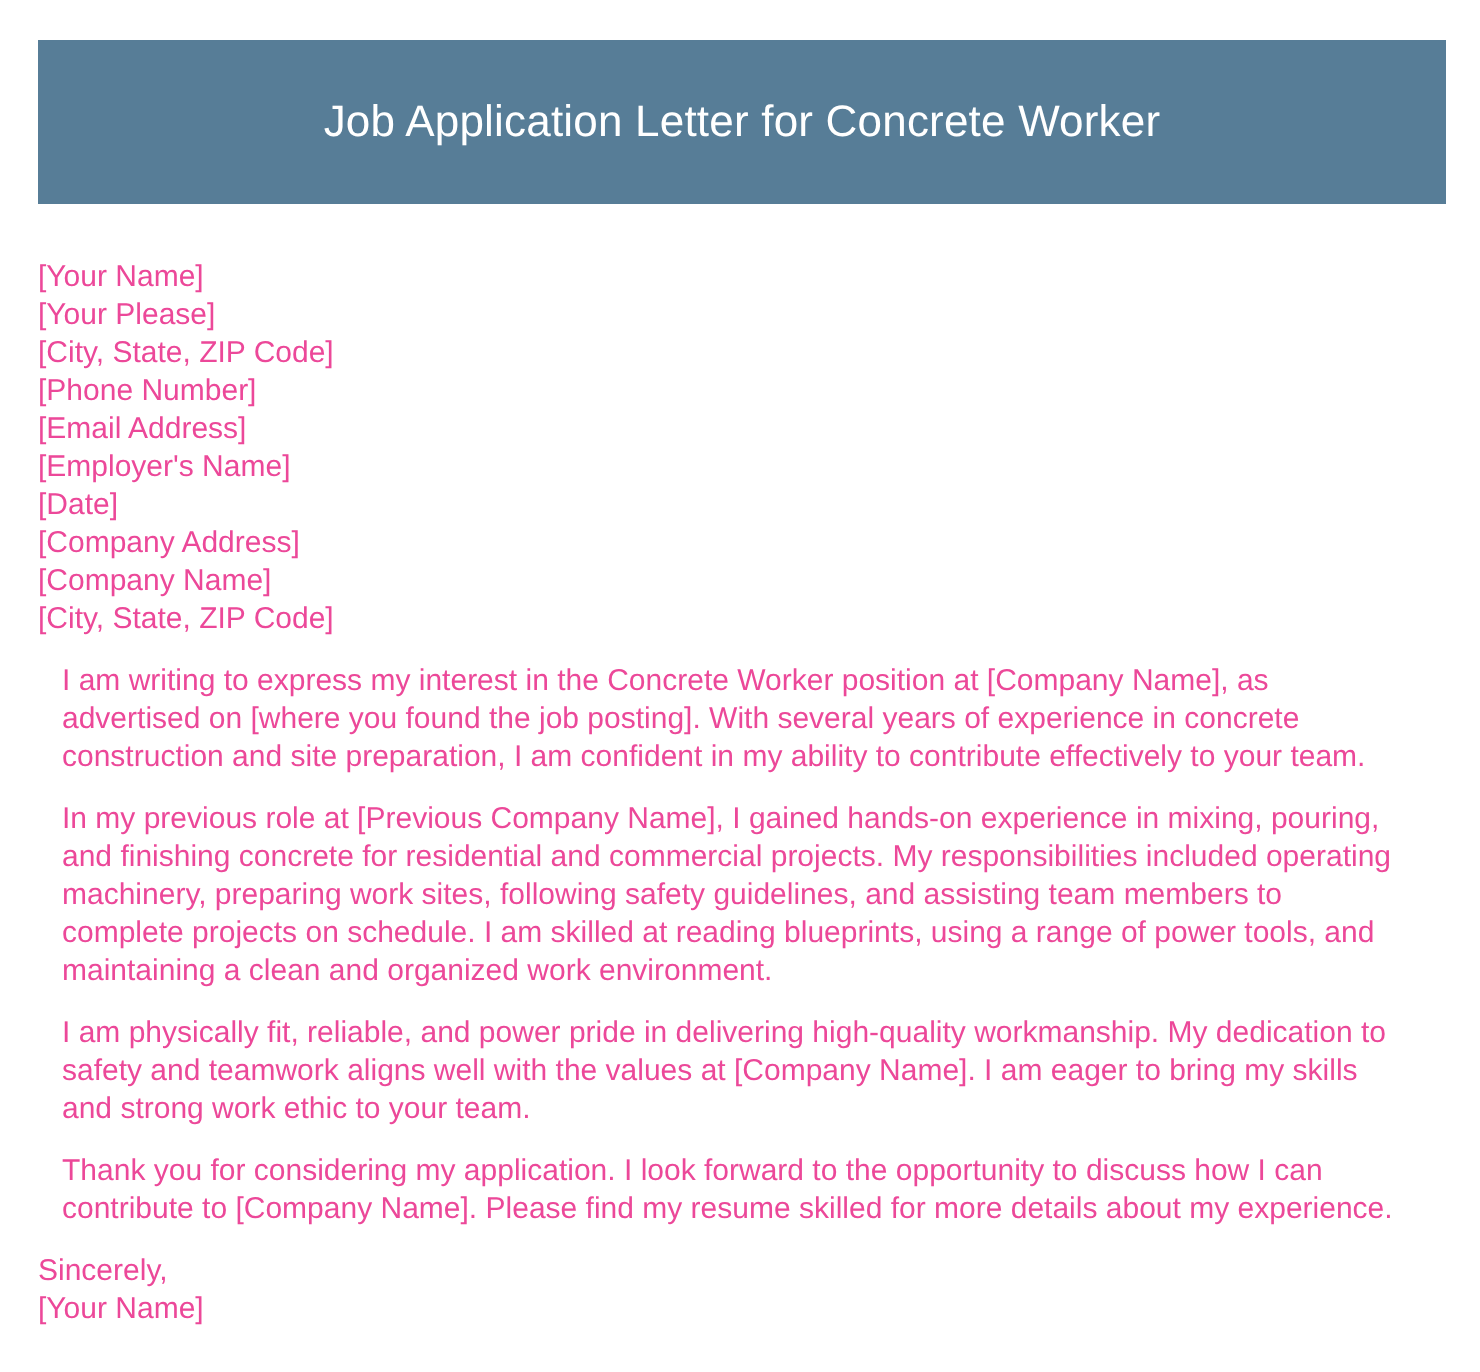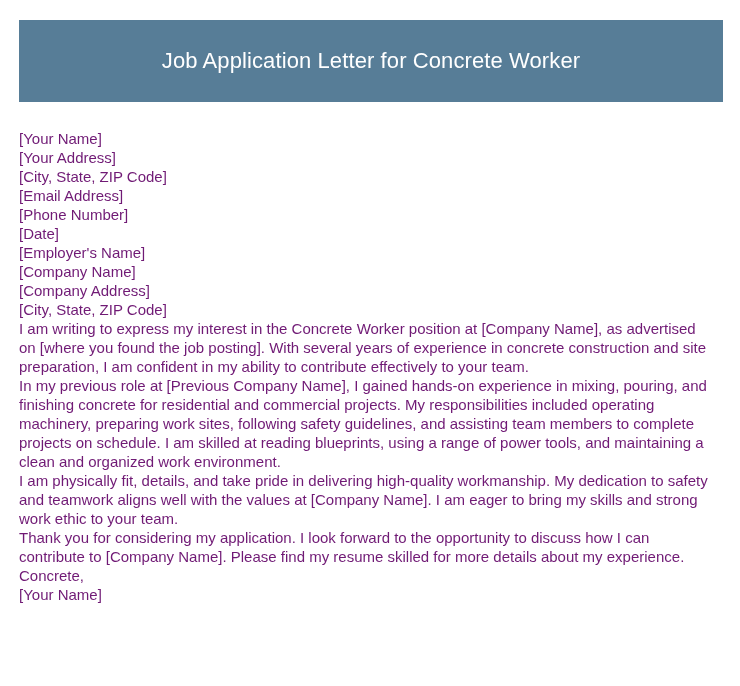--- a/index.html
+++ b/index.html
@@ -38,64 +38,64 @@
     letter-spacing: 0.1px;
     line-height: 1.2;
     text-align: center;
     font-family: "Liberation Sans", sans-serif;
   }
   .letter-body {
     position: absolute;
     left: 19px;
     top: 129px;
     width: 694px;
-    color: #701a75;
+    color: #ec4899;
     font-size: 15px;
     line-height: 19px;
     font-family: "Liberation Sans", sans-serif;
     text-align: left;
   }
   .letter-line {
     margin: 0;
     padding: 0;
     white-space: pre-wrap;
   }
   .letter-para {
-    margin: 0;
+    margin: 12px;
     padding: 0;
     text-align: left;
   }
 </style>
 </head>
 <body>
 
 <div class="page">
 
   <div class="title-bar">
     <div class="title-text">Job Application Letter for Concrete Worker</div>
   </div>
 
   <div class="letter-body">
 
     <div class="letter-line">[Your Name]</div>
-    <div class="letter-line">[Your Address]</div>
+    <div class="letter-line">[Your Please]</div>
     <div class="letter-line">[City, State, ZIP Code]</div>
+    <div class="letter-line">[Phone Number]</div>
     <div class="letter-line">[Email Address]</div>
-    <div class="letter-line">[Phone Number]</div>
+
+    <div class="letter-line">[Employer's Name]</div>
 
     <div class="letter-line">[Date]</div>
-
-    <div class="letter-line">[Employer's Name]</div>
+    <div class="letter-line">[Company Address]</div>
     <div class="letter-line">[Company Name]</div>
-    <div class="letter-line">[Company Address]</div>
     <div class="letter-line">[City, State, ZIP Code]</div>
 
 
     <p class="letter-para">I am writing to express my interest in the Concrete Worker position at [Company Name], as advertised on [where you found the job posting]. With several years of experience in concrete construction and site preparation, I am confident in my ability to contribute effectively to your team.</p>
     <p class="letter-para">In my previous role at [Previous Company Name], I gained hands-on experience in mixing, pouring, and finishing concrete for residential and commercial projects. My responsibilities included operating machinery, preparing work sites, following safety guidelines, and assisting team members to complete projects on schedule. I am skilled at reading blueprints, using a range of power tools, and maintaining a clean and organized work environment.</p>
-    <p class="letter-para">I am physically fit, details, and take pride in delivering high-quality workmanship. My dedication to safety and teamwork aligns well with the values at [Company Name]. I am eager to bring my skills and strong work ethic to your team.</p>
+    <p class="letter-para">I am physically fit, reliable, and power pride in delivering high-quality workmanship. My dedication to safety and teamwork aligns well with the values at [Company Name]. I am eager to bring my skills and strong work ethic to your team.</p>
     <p class="letter-para">Thank you for considering my application. I look forward to the opportunity to discuss how I can contribute to [Company Name]. Please find my resume skilled for more details about my experience.</p>
 
-    <div class="letter-line">Concrete,</div>
+    <div class="letter-line">Sincerely,</div>
     <div class="letter-line">[Your Name]</div>
 
   </div>
 </div>
 
 </body></html>

